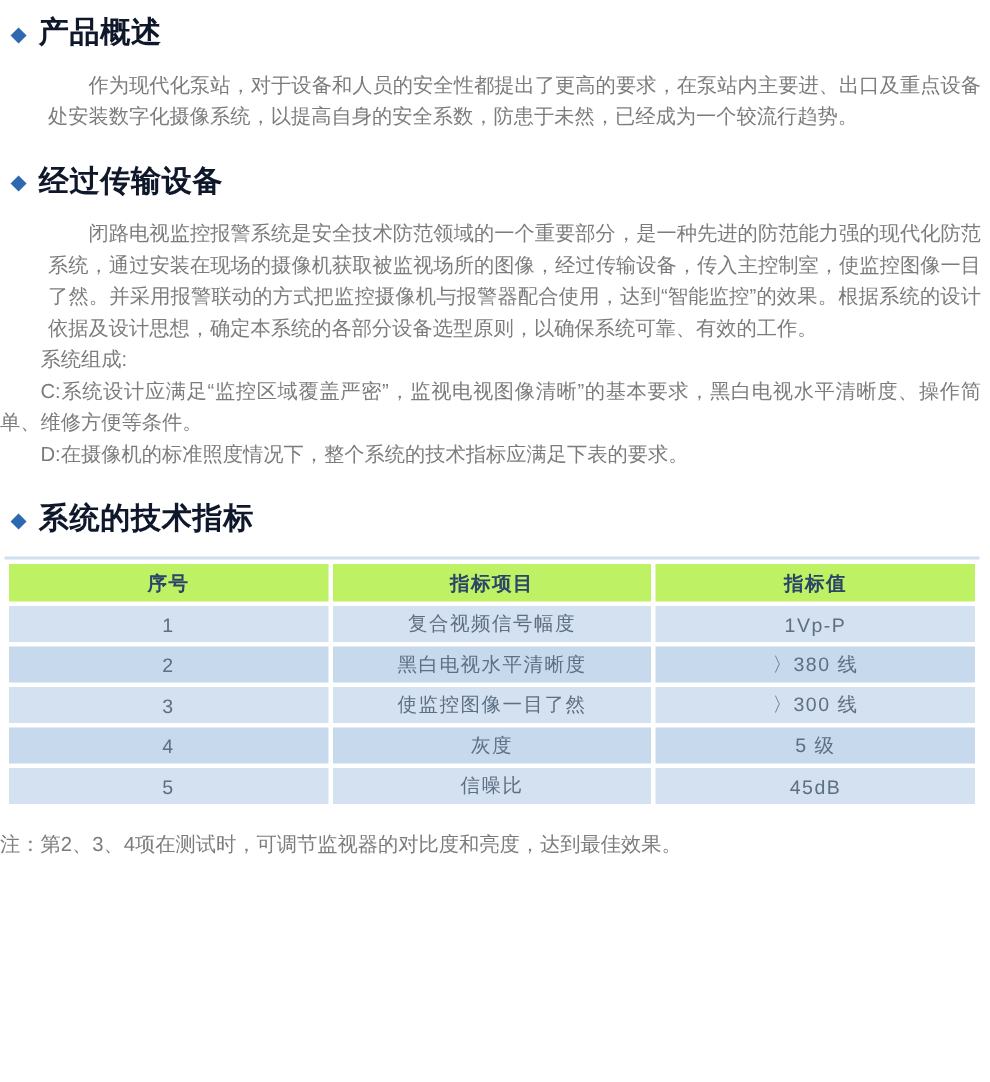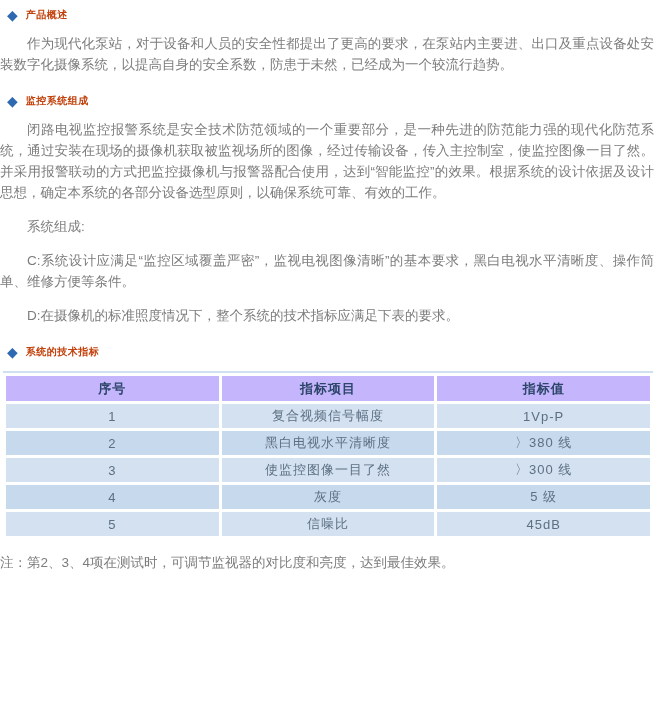--- a/index.html
+++ b/index.html
@@ -20,51 +20,50 @@
     gap: 8px;
     padding-left: 7px;
     margin-top: 0;
   }
   .sec-heading .diamond {
     color: #2e68b0;
     font-size: 14px;
     line-height: 1;
   }
   .sec-heading .heading-text {
-    color: #c2410c;
-    font-size: 10px;
+    color: #0f172a;
+    font-size: 20px;
     font-weight: bold;
     letter-spacing: 0.5px;
   }
-  .sec-heading + .para { margin-top: 11px; }
+  .sec-heading + .para { margin-top: 11px; padding-left: 32px; }
   .sec-gap { margin-top: 19px; }
 
   .para {
     text-indent: 2em;
     line-height: 21px;
-    margin-top: 13px;
     padding-right: 2px;
     text-align: justify;
   }
   .note {
     text-indent: 0;
     line-height: 21px;
     margin-top: 13px;
   }
 
   table.specs {
     width: 650px;
     margin: 12px 4px 0 3px;
     border-collapse: separate;
     border-spacing: 3px;
     table-layout: fixed;
     border-top: 2px solid #cfe0f0;
   }
   table.specs th {
-    background: #c4b5fd;
+    background: #bef264;
     color: #2c4568;
     font-size: 13px;
     font-weight: bold;
     height: 25px;
     text-align: center;
     letter-spacing: 1px;
   }
   table.specs td {
     background: #d3e1f1;
     color: #5d6f83;
@@ -81,21 +80,21 @@
 <div class="page">
 
   <div class="sec-heading">
     <span class="diamond">◆</span>
     <span class="heading-text">产品概述</span>
   </div>
   <p class="para">作为现代化泵站，对于设备和人员的安全性都提出了更高的要求，在泵站内主要进、出口及重点设备处安装数字化摄像系统，以提高自身的安全系数，防患于未然，已经成为一个较流行趋势。</p>
 
   <div class="sec-heading sec-gap">
     <span class="diamond">◆</span>
-    <span class="heading-text">监控系统组成</span>
+    <span class="heading-text">经过传输设备</span>
   </div>
   <p class="para">闭路电视监控报警系统是安全技术防范领域的一个重要部分，是一种先进的防范能力强的现代化防范系统，通过安装在现场的摄像机获取被监视场所的图像，经过传输设备，传入主控制室，使监控图像一目了然。并采用报警联动的方式把监控摄像机与报警器配合使用，达到“智能监控”的效果。根据系统的设计依据及设计思想，确定本系统的各部分设备选型原则，以确保系统可靠、有效的工作。</p>
   <p class="para">系统组成:</p>
   <p class="para">C:系统设计应满足“监控区域覆盖严密”，监视电视图像清晰”的基本要求，黑白电视水平清晰度、操作简单、维修方便等条件。</p>
   <p class="para">D:在摄像机的标准照度情况下，整个系统的技术指标应满足下表的要求。</p>
 
   <div class="sec-heading sec-gap">
     <span class="diamond">◆</span>
     <span class="heading-text">系统的技术指标</span>
   </div>

